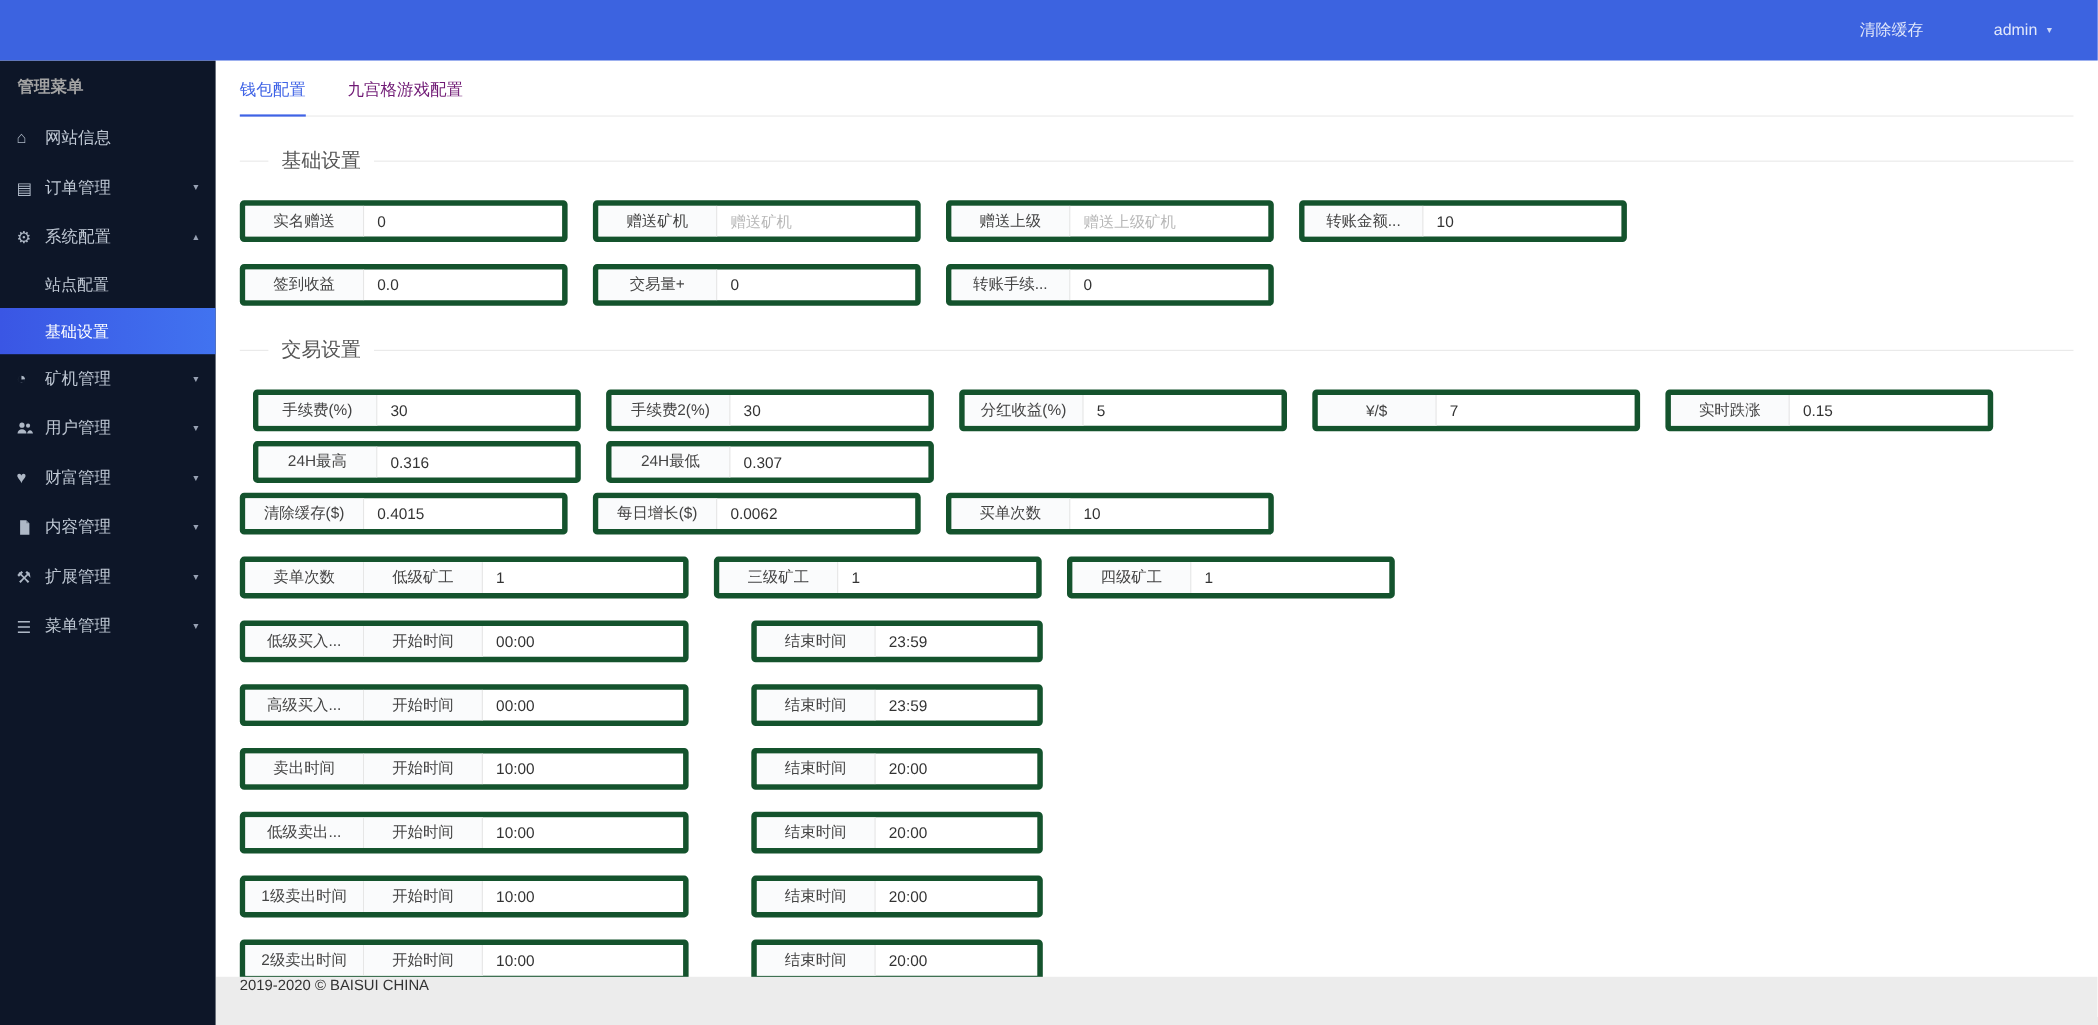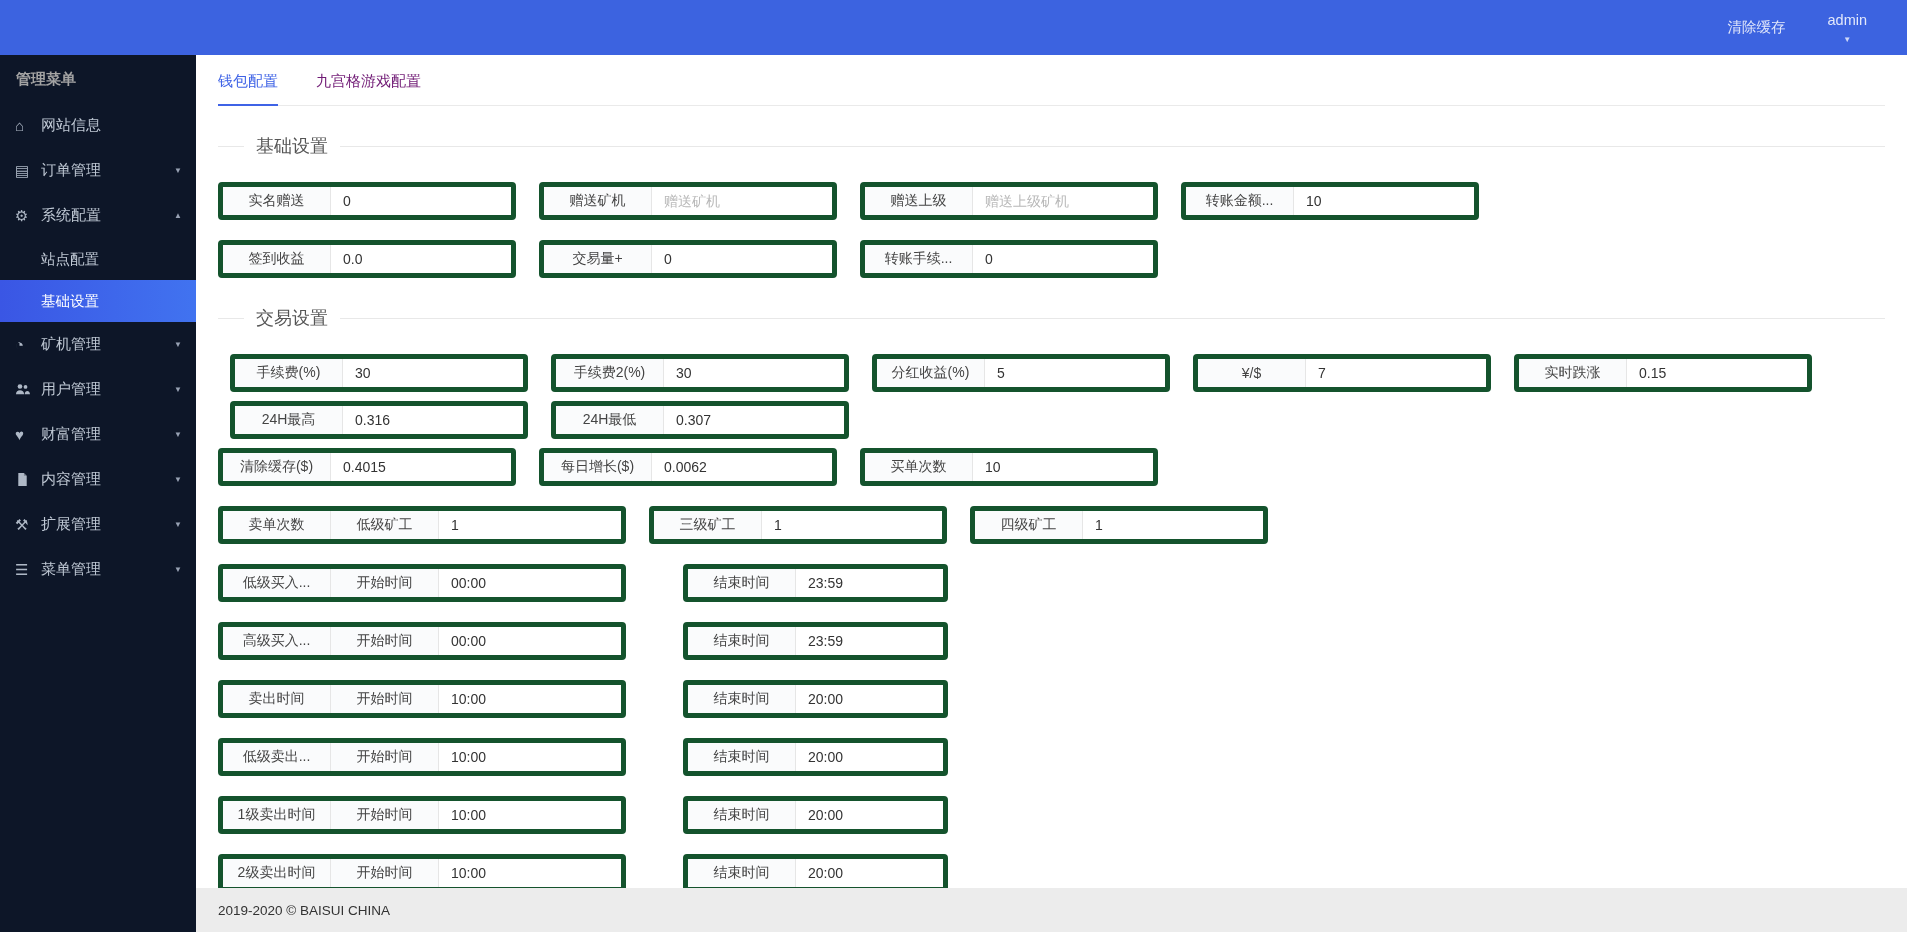--- a/index.html
+++ b/index.html
@@ -2,24 +2,24 @@
 <html><head>
 <meta charset="utf-8">
 <style>
   * { margin:0; padding:0; box-sizing:border-box; }
   html,body { width:1907px; height:932px; overflow:hidden; background:#fff;
     font-family:"Liberation Sans","DejaVu Sans",sans-serif; }
 
   
   .topbar { position:absolute; top:0; left:0; width:1907px; height:55px;
     background:#3c63e0; display:flex; align-items:center; justify-content:flex-end;
-    gap:42px; padding-right:40px; z-index:30; }
+    gap:64px; padding-right:40px; z-index:30; }
   .topbar .tb-link { color:rgba(255,255,255,.85); font-size:14.5px; cursor:pointer; }
   .topbar .user { display:flex; align-items:center; gap:7px; color:rgba(255,255,255,.85);
-    font-size:14.5px; cursor:pointer;flex-direction:column; }
+    font-size:14.5px; cursor:pointer; }
   .caret-dn { font-size:8px; color:rgba(255,255,255,.75); }
 
   
   .sidebar { position:absolute; left:0; top:55px; width:196px; height:877px;
     background:#0d1628; z-index:20; }
   .side-title { height:48px; display:flex; align-items:center; padding:0 16px;
     color:#a3a3a3; font-weight:bold; font-size:15px; }
   .side-item { position:relative; height:45px; display:flex; align-items:center;
     padding:0 15px; color:#bfc8d4; font-size:15px; cursor:pointer; }
   .side-item .ic { width:26px; font-size:15px; color:#aeb8c6; display:inline-flex; align-items:center; }
@@ -52,21 +52,21 @@
   .grp.end { width:265px; margin-left:34px; }
   .lbl { flex:0 0 108px; display:flex; align-items:center; justify-content:center;
     padding:0 9px; background:#fafbfc; border-right:1px solid #e6e6e6;
     font-size:14px; color:#444; white-space:nowrap; overflow:hidden; }
   .inp { flex:1; min-width:0; border:none; outline:none; padding:0 12px;
     font-size:14px; color:#333; background:transparent;
     font-family:"Liberation Sans","DejaVu Sans",sans-serif; }
   .inp::placeholder { color:#b8b8b8; opacity:1; }
 
   .footer { position:absolute; left:0; right:0; bottom:0; height:44px;
-    background:#ececec; display:flex; align-items:center; padding-left:22px;
+    background:#ececec; display:flex; align-items:flex-start; padding-left:22px;
     font-size:13.5px; color:#333; z-index:10; }
 </style>
 </head>
 <body>
 
 <div class="topbar">
   <span class="tb-link">清除缓存</span>
   <span class="user">
     <span>admin</span>
     <span class="caret-dn">▼</span>

